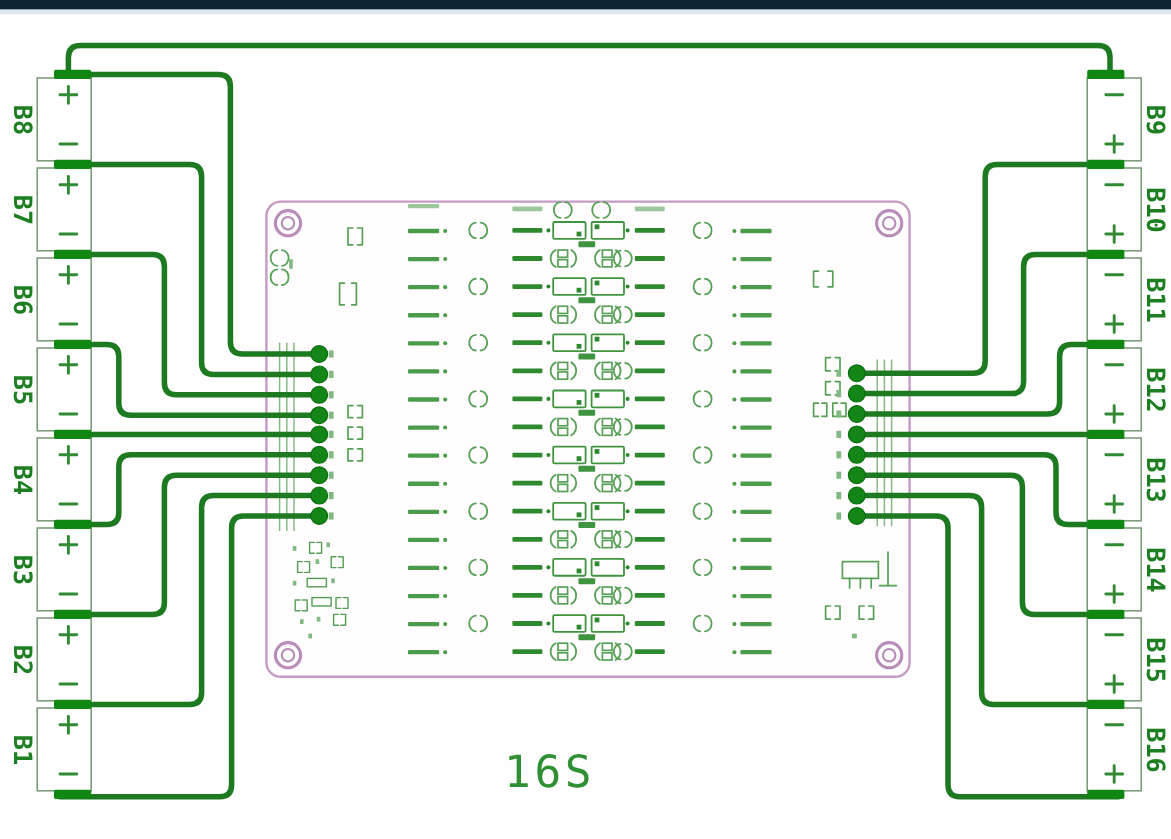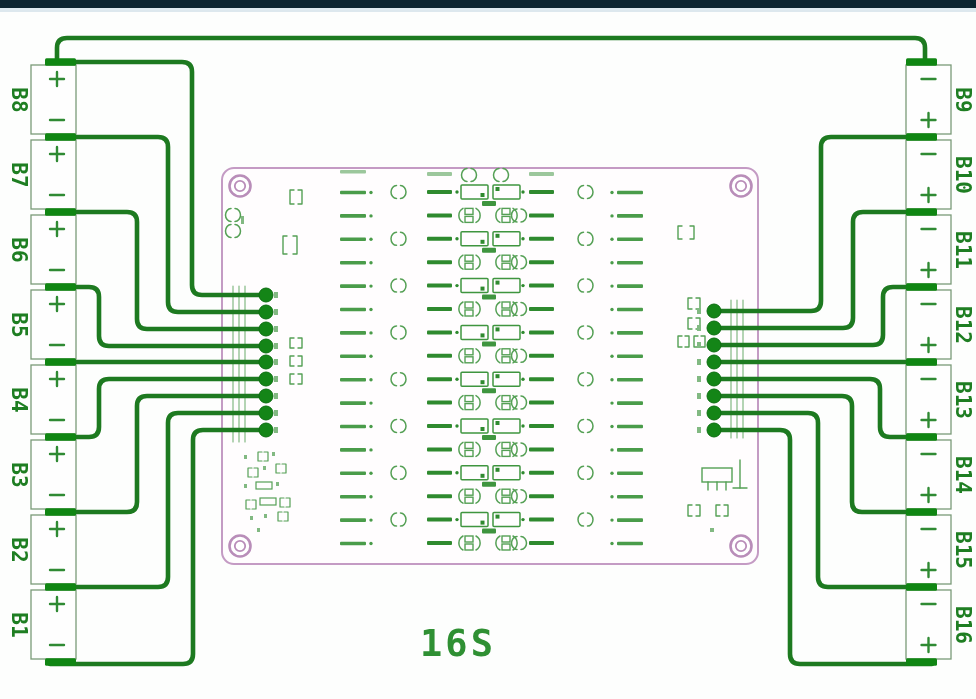--- a/index.html
+++ b/index.html
@@ -4,21 +4,21 @@
 <style>
   html,body{margin:0;padding:0;background:#ffffff;}
   #screen{position:relative;width:976px;height:699px;background:#fdfefd;overflow:hidden;
           font-family:"DejaVu Sans Mono","Liberation Mono",monospace;}
   #topbar{position:absolute;left:0;top:0;width:100%;height:8px;}
   #topbar-fade{position:absolute;left:0;top:8px;width:100%;height:4px;background:#dde8ee;}
   #svg-layer{position:absolute;left:0;top:0;}
   .batt-label{position:absolute;transform:translate(-50%,-50%) rotate(90deg);
               font-weight:bold;font-size:21px;color:#1e7e22;white-space:nowrap;}
   #pcb-label{position:absolute;transform:translate(-50%,-50%);
-             font-weight:bold;font-size:37px;letter-spacing:3px;color:#2f9033;}
+             font-weight:normal;font-size:37px;letter-spacing:3px;color:#2f9033;}
 </style>
 </head>
 <body>
 
 <div id="screen">
   <div id="topbar" style="background: rgb(12, 36, 48);"></div>
   <div id="topbar-fade"></div>
   <svg id="svg-layer" width="976" height="699" viewBox="0 0 976 699" xmlns="http://www.w3.org/2000/svg">
       <rect x="222" y="168" width="536" height="396" rx="12" fill="#fffdfe" stroke="#c49bc4" stroke-width="2"></rect>
       <circle cx="240" cy="186" r="10.5" fill="#ffffff" stroke="#b98db9" stroke-width="2.6"></circle>

